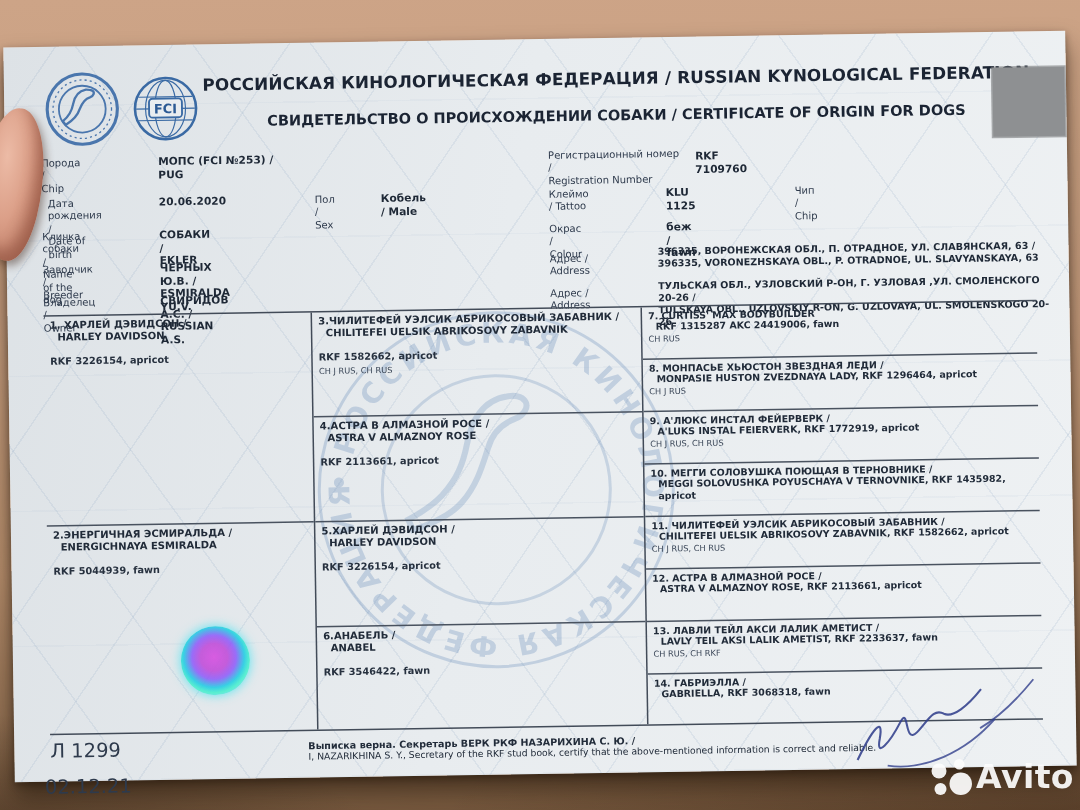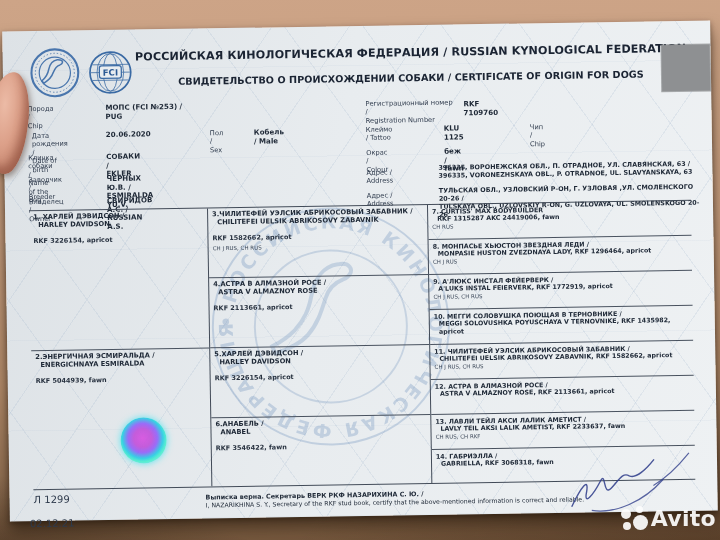--- a/index.html
+++ b/index.html
@@ -38,21 +38,21 @@
   .c1 .ped-cell{height:140px;}
   .c2 .ped-cell{height:70px;}
   .c3 .ped-cell{height:35px;}
   .pl1,.pl2{font-size:6.7px;line-height:7.9px;font-weight:bold;color:#212b39;}
   .pl2{padding-left:5px;}
   .c3 .pl1,.c3 .pl2{font-size:6.3px;line-height:7.4px;}
   .preg{font-size:6.5px;line-height:7.8px;font-weight:bold;color:#27313f;margin-top:8px;}
   .pawd{font-size:5.5px;line-height:6.6px;color:#39455699;color:#3b4758;margin-top:2px;}
   .c3 .pawd{margin-top:1px;}
   .preg:empty,.pawd:empty,.pl2:empty{display:none;}
-  .fnum{font-size:10px;color:#2e3a4c;}
+  .fnum{font-size:13px;color:#2e3a4c;}
   .holo{left:112px;top:388px;width:46px;height:46px;border-radius:50%;
     background:radial-gradient(circle at 48% 45%, rgba(196,92,204,0.95) 0%, rgba(176,84,196,0.9) 26%, rgba(134,92,222,0.85) 42%, rgba(64,198,216,0.9) 58%, rgba(92,232,202,0.85) 68%, rgba(122,212,240,0.75) 80%, rgba(150,225,245,0.3) 100%);
     box-shadow:0 0 7px rgba(84,220,232,0.8);filter:saturate(1.25);}
   .finger{position:absolute;left:-11px;top:72px;width:39px;height:102px;z-index:6;
     border-radius:50% 48% 46% 50% / 44% 46% 50% 52%;transform:rotate(6deg);
     background:radial-gradient(ellipse at 36% 32%, #ecbba6 0%, #dca089 42%, #c6866f 72%, #aa6d58 100%);
     box-shadow:inset -5px -7px 9px rgba(120,58,42,0.45), 2px 3px 6px rgba(55,28,16,0.45);}
   .avito{position:absolute;right:4px;bottom:8px;display:flex;align-items:center;gap:3px;opacity:0.93;z-index:7;}
   .avito-dots{position:relative;width:27px;height:27px;}
   .avito-dots i{position:absolute;border-radius:50%;background:#fdfdfd;display:block;}

